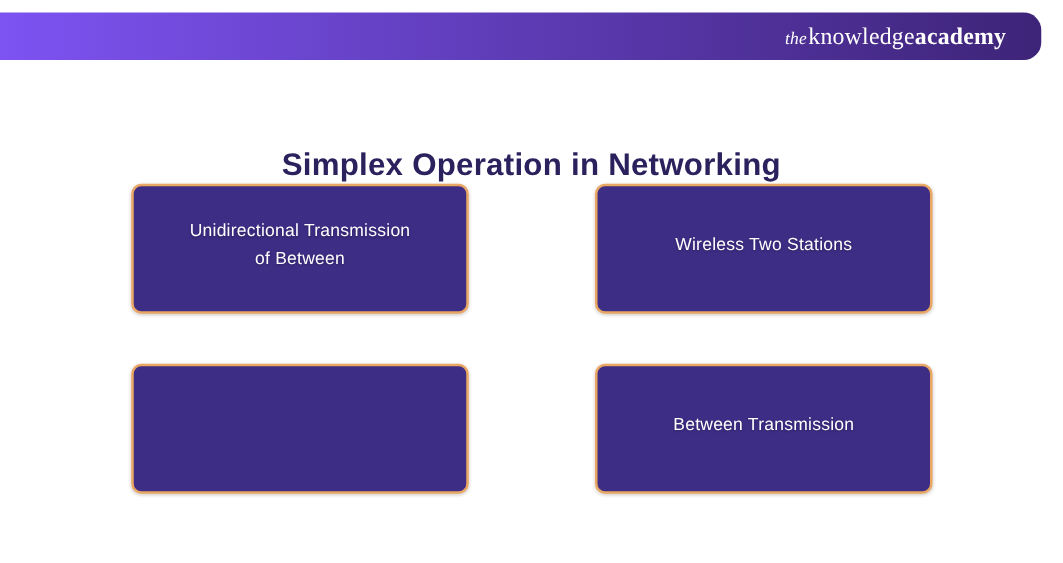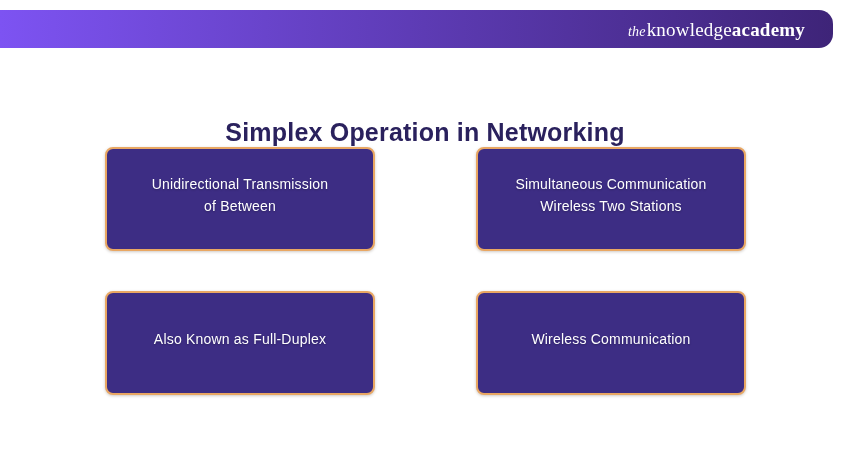--- a/index.html
+++ b/index.html
@@ -116,27 +116,25 @@
   <h1 class="page-title">Simplex Operation in Networking</h1>
 
   <div class="cards-grid">
 
     <div class="card">
       <span class="card-line">Unidirectional Transmission</span>
       <span class="card-line">of Between</span>
     </div>
 
     <div class="card">
-      <span class="card-line">Simultaneous Communication</span>
       <span class="card-line">Wireless Two Stations</span>
     </div>
 
     <div class="card">
-      <span class="card-line">Also Known as Full-Duplex</span>
     </div>
 
     <div class="card">
-      <span class="card-line">Wireless Communication</span>
+      <span class="card-line">Between Transmission</span>
     </div>
 
   </div>
 
 </div>
 
 </body></html>

